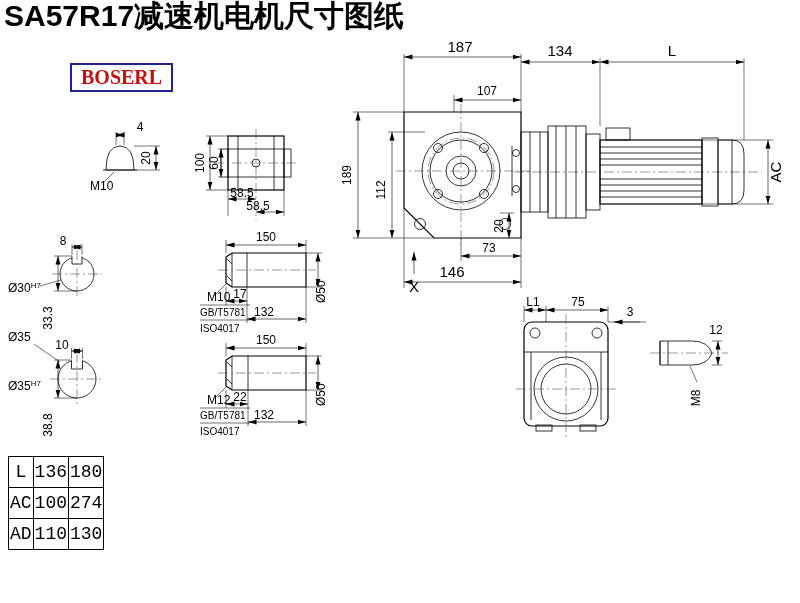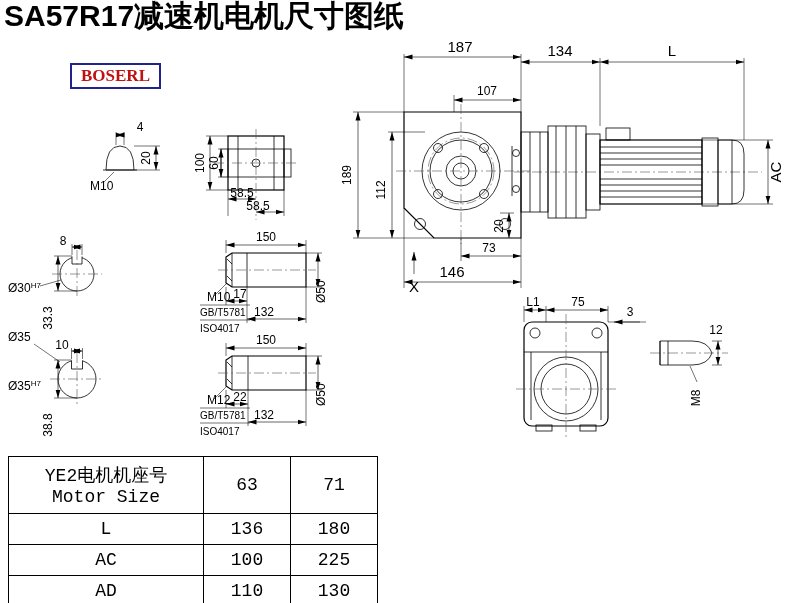--- a/index.html
+++ b/index.html
@@ -1,18 +1,18 @@
 <!DOCTYPE html>
 <html><head>
 <meta charset="utf-8">
 <style>
   html,body{margin:0;padding:0;}
   body{width:800px;height:603px;background:#fff;position:relative;font-family:"Liberation Sans",sans-serif;overflow:hidden;}
   .title{position:absolute;left:4px;top:-4px;font-size:30px;font-weight:bold;color:#000;letter-spacing:0px;white-space:nowrap;}
-  .logo{position:absolute;left:70px;top:63px;border:2px solid #22228c;color:#c01010;font-weight:bold;font-size:17px;padding:1px 9px;font-family:"Liberation Serif",serif;background:#fff;}
+  .logo{position:absolute;left:70px;top:63px;border:2px solid #22228c;color:#c01010;font-weight:bold;font-size:20px;padding:1px 9px;font-family:"Liberation Serif",serif;background:#fff;}
   svg{position:absolute;left:0;top:0;}
   svg .o{stroke:#000;stroke-width:1.2;fill:none;}
   svg .t{stroke:#000;stroke-width:0.8;fill:none;}
   svg .dim{stroke:#000;stroke-width:0.6;fill:none;}
   svg .ext{stroke:#000;stroke-width:0.55;fill:none;}
   svg .cl{stroke:#555;stroke-width:0.6;fill:none;stroke-dasharray:10 3 2 3;}
   svg text{font-family:"Liberation Sans",sans-serif;font-size:12px;fill:#000;stroke:none;}
   svg text.big{font-size:15px;}
   svg text.small{font-size:10px;}
   .dim-table{position:absolute;left:8px;top:456px;border-collapse:collapse;font-family:"Liberation Mono","Liberation Sans",monospace;font-size:18px;color:#000;background:#fff;}
@@ -313,37 +313,29 @@
     <line class="ext" x1="690" y1="366" x2="697" y2="382"></line>
     <text x="700" y="398" text-anchor="middle" transform="rotate(-90 700 398)">M8</text>
   </g>
 </svg>
 
 <div class="title">SA57R17减速机电机尺寸图纸</div>
 <div class="logo">BOSERL</div>
 
 <table class="dim-table">
   <tbody>
-      <tr class="hdr">
-    <td class="c1">
-      <div>YE2电机机座号</div>
-      <div>Motor Size</div>
-    </td>
-    <td class="c2">63</td>
-    <td class="c2">71</td>
-  </tr>
   <tr class="r">
     <td>L</td>
     <td>136</td>
     <td>180</td>
   </tr>
   <tr class="r">
     <td>AC</td>
     <td>100</td>
-    <td>225</td>
+    <td>274</td>
   </tr>
   <tr class="r">
     <td>AD</td>
     <td>110</td>
     <td>130</td>
   </tr>
 </tbody>
   </table>
 
 </body></html>

